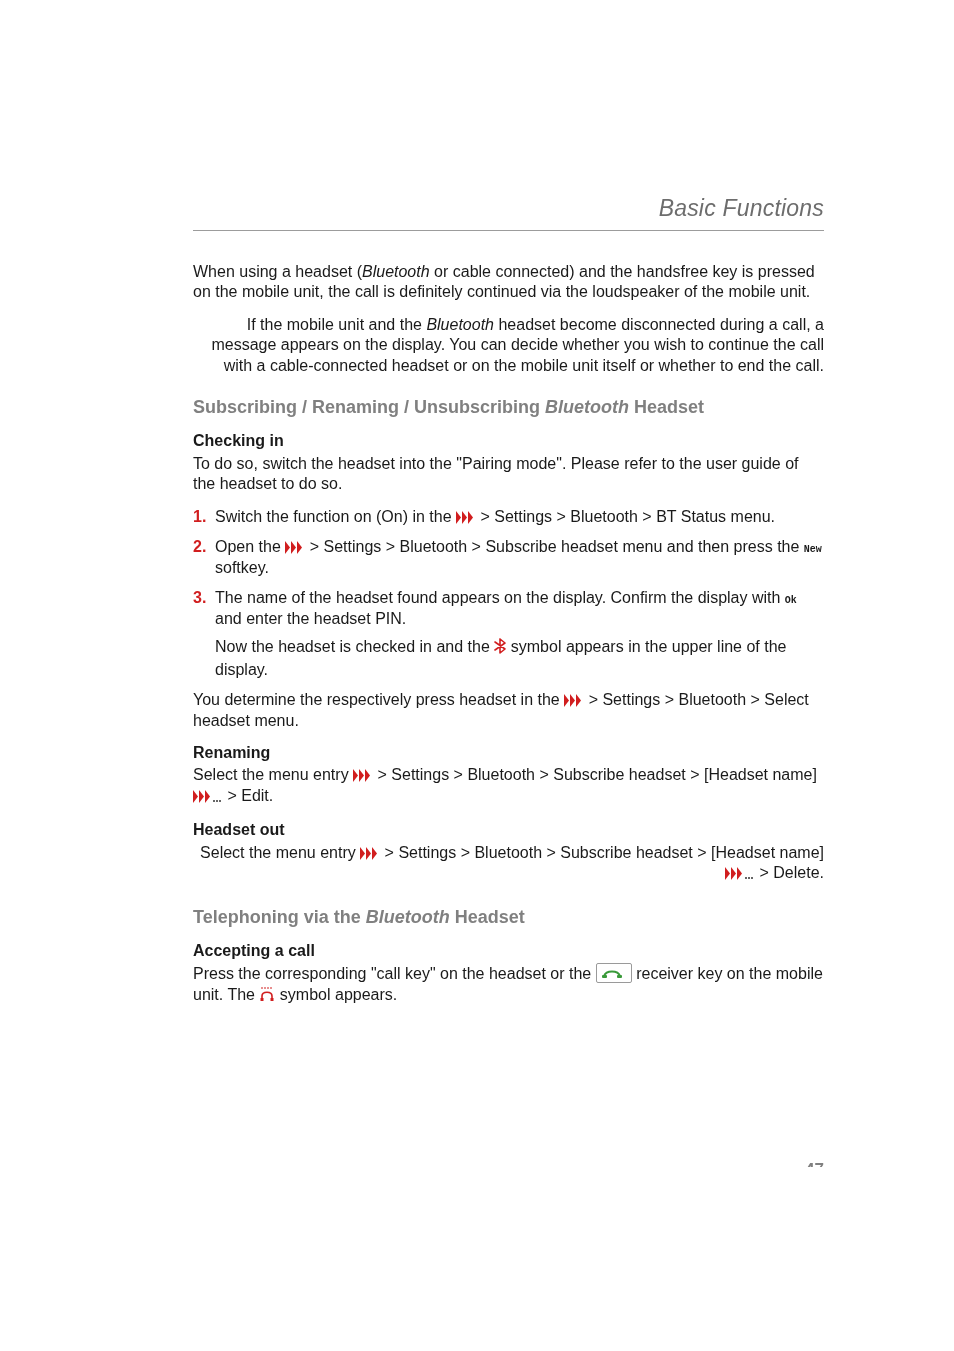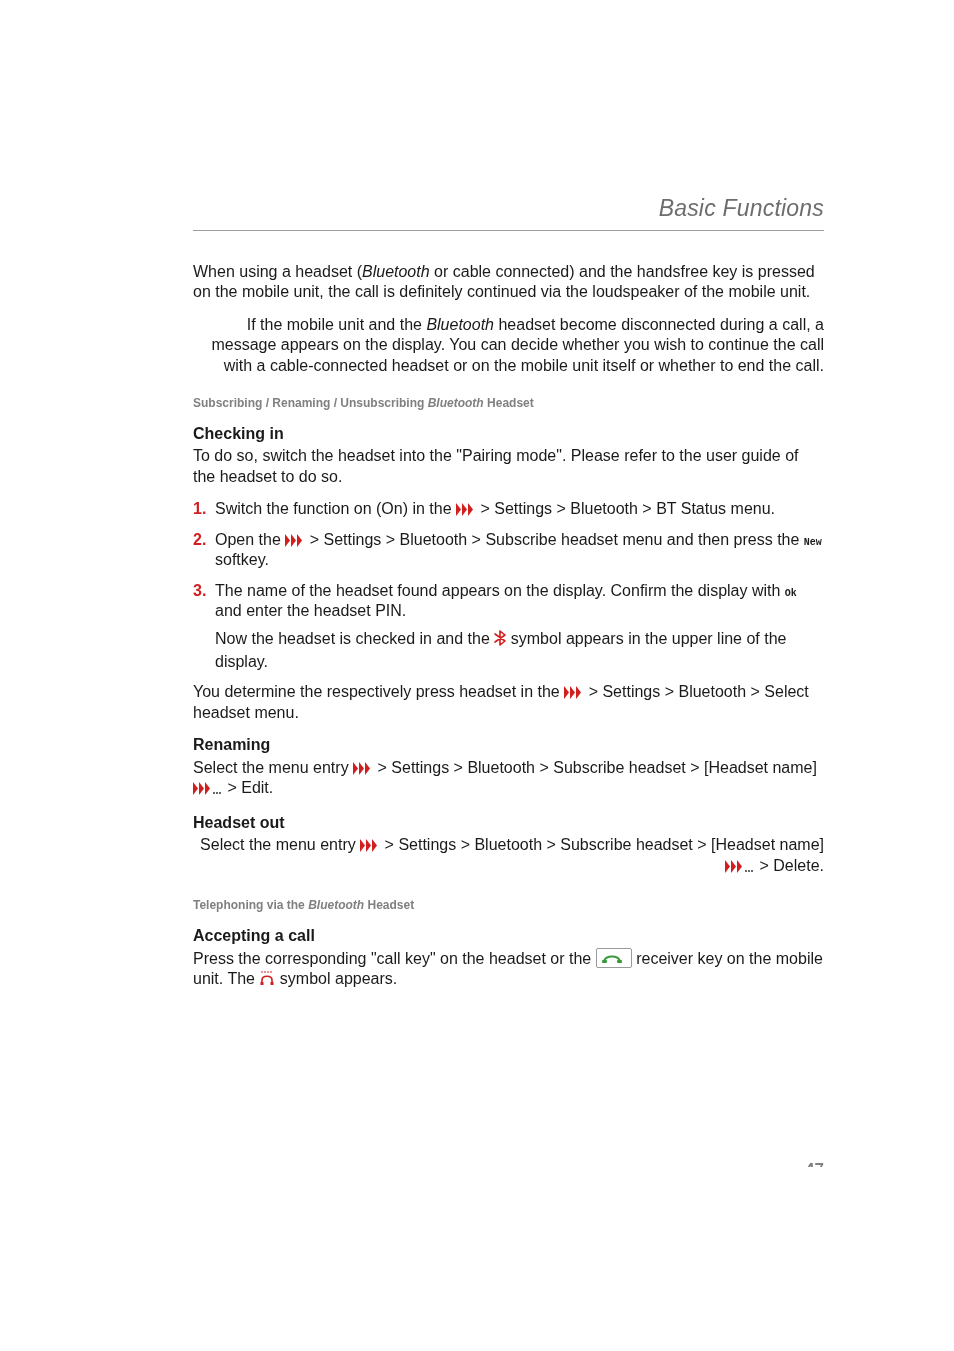--- a/index.html
+++ b/index.html
@@ -39,21 +39,21 @@
     top: 262px;
     font-size: 16px;
     line-height: 1.28;
     color: #1a1a1a;
   }
   .para { margin: 0 0 12px 0; }
   .para-gap-lg { margin: 0 0 18px 0; text-align: right; }
   .h2 {
     font-weight: 600;
     color: #808080;
-    font-size: 12px;
+    font-size: 18px;
     margin: 20px 0 12px 0;
   }
   .h2 .ital { font-style: italic; }
   .subhead {
     font-weight: 700;
     margin: 10px 0 2px 0;
   }
   .bold { font-weight: 400; margin-top: 24px; }
   .ital { font-style: italic; }
   .ol { padding: 0; margin: 0; }

